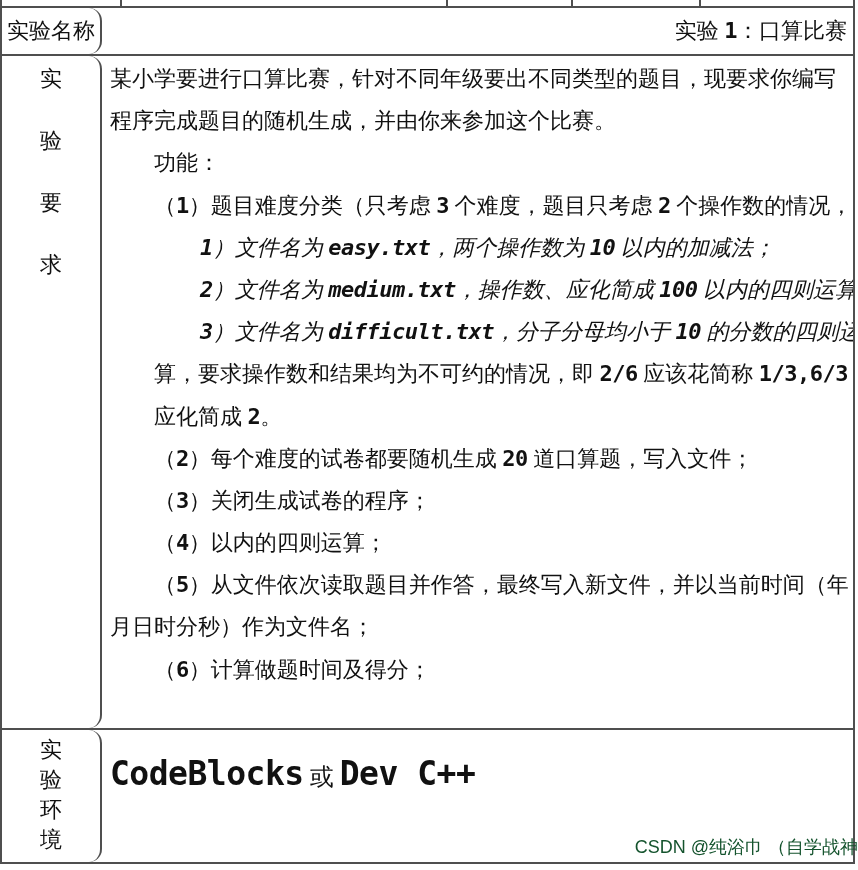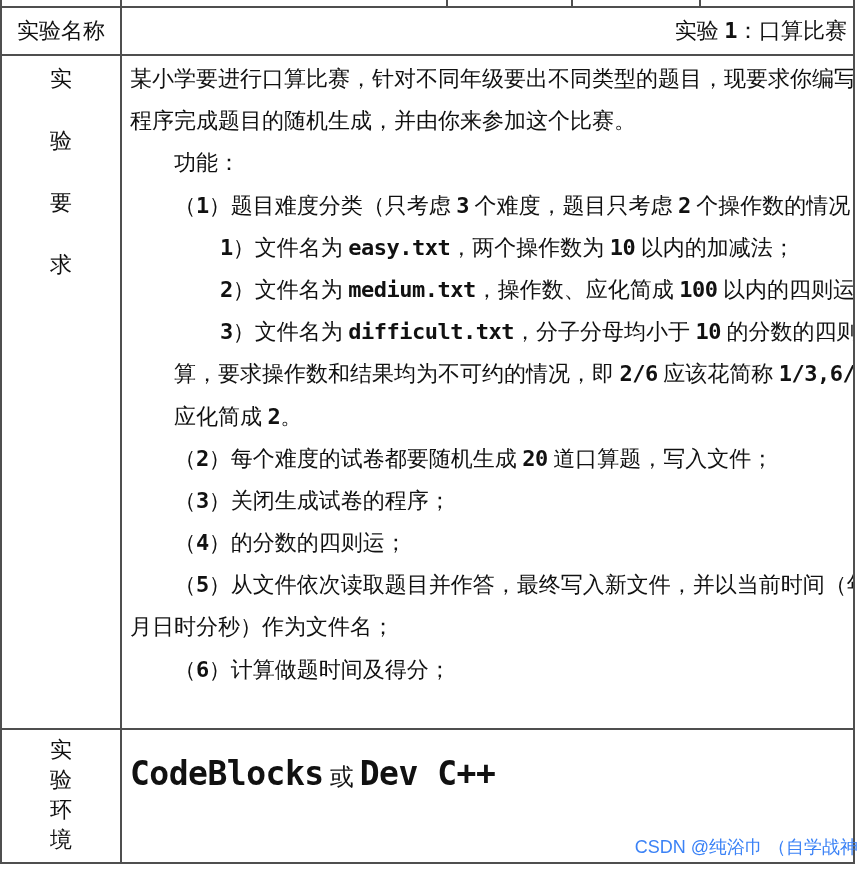--- a/index.html
+++ b/index.html
@@ -17,59 +17,60 @@
 
   .spec-table{
     position:absolute;top:6px;left:0;
     width:855px;
     border:2px solid #4f4f4f;
     box-sizing:border-box;
   }
   .row{display:flex;box-sizing:border-box;}
   .row + .row{border-top:2px solid #4f4f4f;}
   .cell-label{
-    width:120px;flex:none;
+    width:100px;flex:none;
     border-right:2px solid #4f4f4f;
     box-sizing:border-box;
     display:flex;flex-direction:column;align-items:center;
     font-size:22px;
+    border-radius:13px;
   }
   .cell-content{flex:1;box-sizing:border-box;padding:0 6px 0 8px;overflow:hidden;}
 
   .row-header{height:46px;}
   .row-header .cell-label{justify-content:center;flex-direction:row;align-items:center;}
   .row-header .cell-content{
     text-align:right;line-height:46px;font-size:22px;white-space:nowrap;
   }
 
   .row-req{height:674px;}
   .row-req .cell-label{padding-top:12px;}
   .row-req .cell-label .vchar{height:22px;line-height:22px;margin-bottom:40px;}
   .row-req .cell-content{padding-top:2px;}
   .line{height:42.2px;line-height:42.2px;font-size:22px;white-space:nowrap;}
   .ind0{padding-left:0;}
   .ind1{padding-left:44px;}
-  .ind2{padding-left:90px;}
+  .ind2{padding-left:90px;font-style:italic;}
 
   .row-env{height:134px;}
   .row-env .cell-label{padding-top:5px;}
   .row-env .cell-label .vchar{height:30px;line-height:30px;font-size:22px;}
   .row-env .cell-content{padding-top:24px;font-size:24px;white-space:nowrap;}
 
   .b{
     font-family:"DejaVu Sans Mono","Liberation Mono",monospace;
     font-weight:700;
     letter-spacing:-0.5px;
   }
   .row-env .b{font-size:33px;}
 
   .watermark{
     position:absolute;top:835px;right:0;
     font-family:"Liberation Sans","DejaVu Sans",sans-serif;
-    font-size:18px;color:#3b82f6;white-space:nowrap;
+    font-size:18px;color:#14532d;white-space:nowrap;
   }
 </style>
 </head>
 <body>
 
 <div class="page">
 
   <div class="top-strip">
     <div class="tick" style="left:0px"></div>
     <div class="tick" style="left:120px"></div>
@@ -102,21 +103,21 @@
           <div class="line ind0"><span>程序完成题目的随机生成，并由你来参加这个比赛。</span></div>
           <div class="line ind1"><span>功能：</span></div>
           <div class="line ind1"><span>（</span><span class="b">1</span><span>）题目难度分类（只考虑 </span><span class="b">3</span><span> 个难度，题目只考虑 </span><span class="b">2</span><span> 个操作数的情况，</span></div>
           <div class="line ind2"><span class="b">1</span><span>）文件名为 </span><span class="b">easy.txt</span><span>，两个操作数为 </span><span class="b">10</span><span> 以内的加减法；</span></div>
           <div class="line ind2"><span class="b">2</span><span>）文件名为 </span><span class="b">medium.txt</span><span>，操作数、应化简成 </span><span class="b">100</span><span> 以内的四则运算；</span></div>
           <div class="line ind2"><span class="b">3</span><span>）文件名为 </span><span class="b">difficult.txt</span><span>，分子分母均小于 </span><span class="b">10</span><span> 的分数的四则运</span></div>
           <div class="line ind1"><span>算，要求操作数和结果均为不可约的情况，即 </span><span class="b">2/6</span><span> 应该花简称 </span><span class="b">1/3,6/3</span></div>
           <div class="line ind1"><span>应化简成 </span><span class="b">2</span><span>。</span></div>
           <div class="line ind1"><span>（</span><span class="b">2</span><span>）每个难度的试卷都要随机生成 </span><span class="b">20</span><span> 道口算题，写入文件；</span></div>
           <div class="line ind1"><span>（</span><span class="b">3</span><span>）关闭生成试卷的程序；</span></div>
-          <div class="line ind1"><span>（</span><span class="b">4</span><span>）的分数的四则运；</span></div>
+          <div class="line ind1"><span>（</span><span class="b">4</span><span>）以内的四则运算；</span></div>
           <div class="line ind1"><span>（</span><span class="b">5</span><span>）从文件依次读取题目并作答，最终写入新文件，并以当前时间（年</span></div>
           <div class="line ind0"><span>月日时分秒）作为文件名；</span></div>
           <div class="line ind1"><span>（</span><span class="b">6</span><span>）计算做题时间及得分；</span></div>
         </div>
     </div>
 
     <div class="row row-env">
       <div class="cell-label">
           <div class="vchar">实</div>
           <div class="vchar">验</div>

